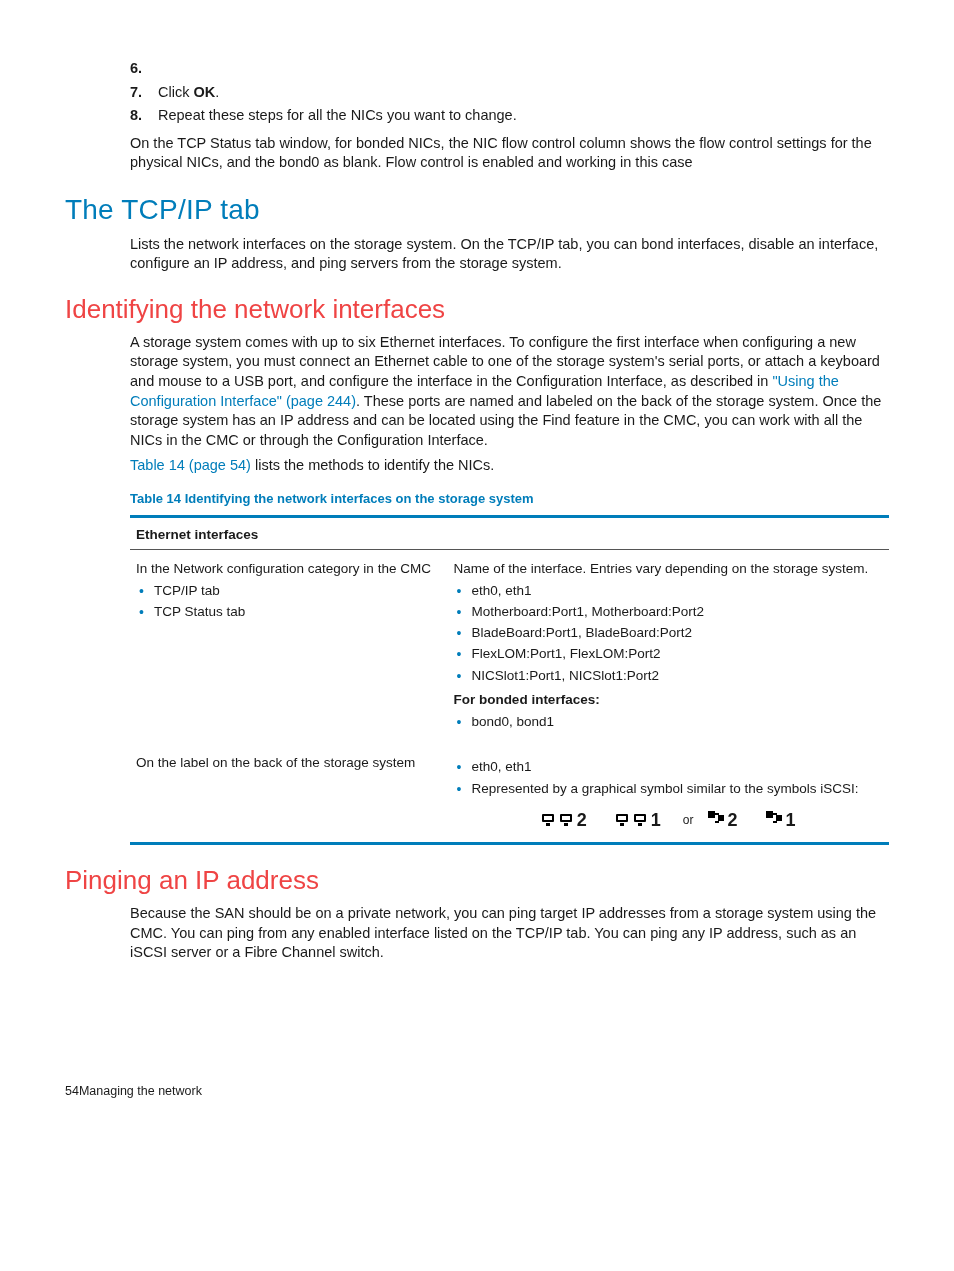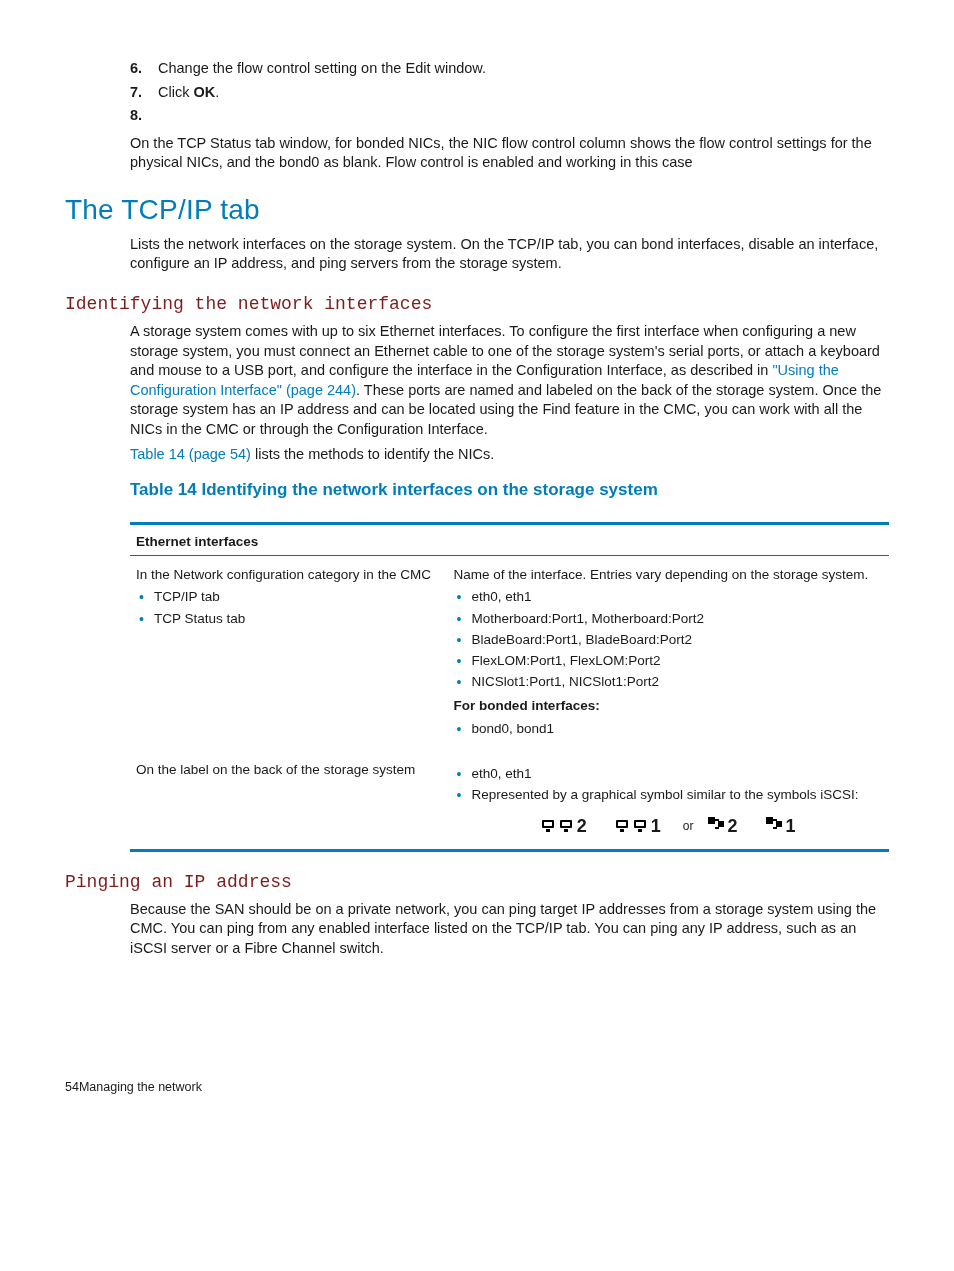--- a/index.html
+++ b/index.html
@@ -14,24 +14,24 @@
   }
   h1 {
     font-family: Arial, Helvetica, sans-serif;
     font-weight: 300;
     font-size: 28px;
     color: #007dba;
     margin: 18px 0 6px 0;
     letter-spacing: 0.2px;
   }
   h2 {
-    font-family: Liberation Mono, monospace;
+    font-family: Liberation Sans, sans-serif;
     font-weight: 300;
-    font-size: 18px;
-    color: #7f1d1d;
+    font-size: 26px;
+    color: #ef4444;
     margin: 18px 0 6px 0;
   }
   .body-para {
     margin: 6px 0 6px 65px;
   }
   ol.numbered {
     list-style: none;
     margin: 0 0 8px 65px;
     padding: 0;
   }
@@ -42,22 +42,22 @@
   ol.numbered li .num {
     font-weight: bold;
     min-width: 28px;
   }
   .link {
     color: #007dba;
   }
   .table-title {
     color: #007dba;
     font-weight: bold;
-    font-size: 17px;
-    margin: 14px 0 20px 65px;
+    font-size: 13px;
+    margin: 14px 0 8px 65px;
   }
   table.main {
     border-collapse: collapse;
     width: calc(100% - 65px);
     margin-left: 65px;
     border-top: 3px solid #007dba;
     border-bottom: 3px solid #007dba;
     font-size: 13.5px;
   }
   table.main th.group {
@@ -126,30 +126,30 @@
   .bold { font-weight: bold; }
   svg.nic-icon { width: 16px; height: 14px; }
   svg.nic-alt { width: 18px; height: 18px; }
 </style>
 </head>
 <body>
 
 <ol class="numbered">
   <li>
     <span class="num">6.</span>
-    <span>Change the flow control setting on the Edit window.</span>
   </li>
   <li>
     <span class="num">7.</span>
     <span>
       <span>Click </span><span class="bold">OK</span><span>.</span>
     </span>
   </li>
   <li>
     <span class="num">8.</span>
+    <span>Repeat these steps for all the NICs you want to change.</span>
   </li>
 </ol>
 
 <p class="body-para">On the TCP Status tab window, for bonded NICs, the NIC flow control column shows the flow control settings for the physical NICs, and the bond0 as blank. Flow control is enabled and working in this case</p>
 
 <h1>The TCP/IP tab</h1>
 <p class="body-para">Lists the network interfaces on the storage system. On the TCP/IP tab, you can bond interfaces, disable an interface, configure an IP address, and ping servers from the storage system.</p>
 
 <h2>Identifying the network interfaces</h2>
 <p class="body-para">

